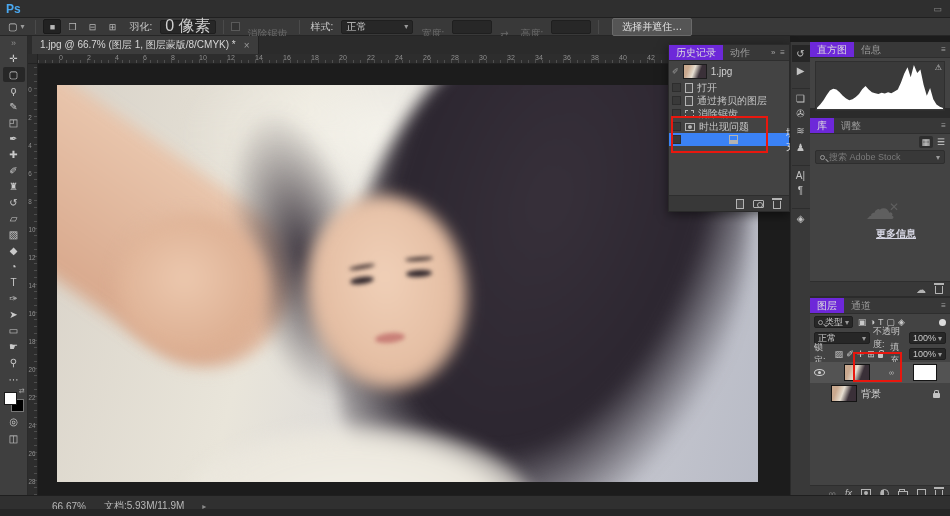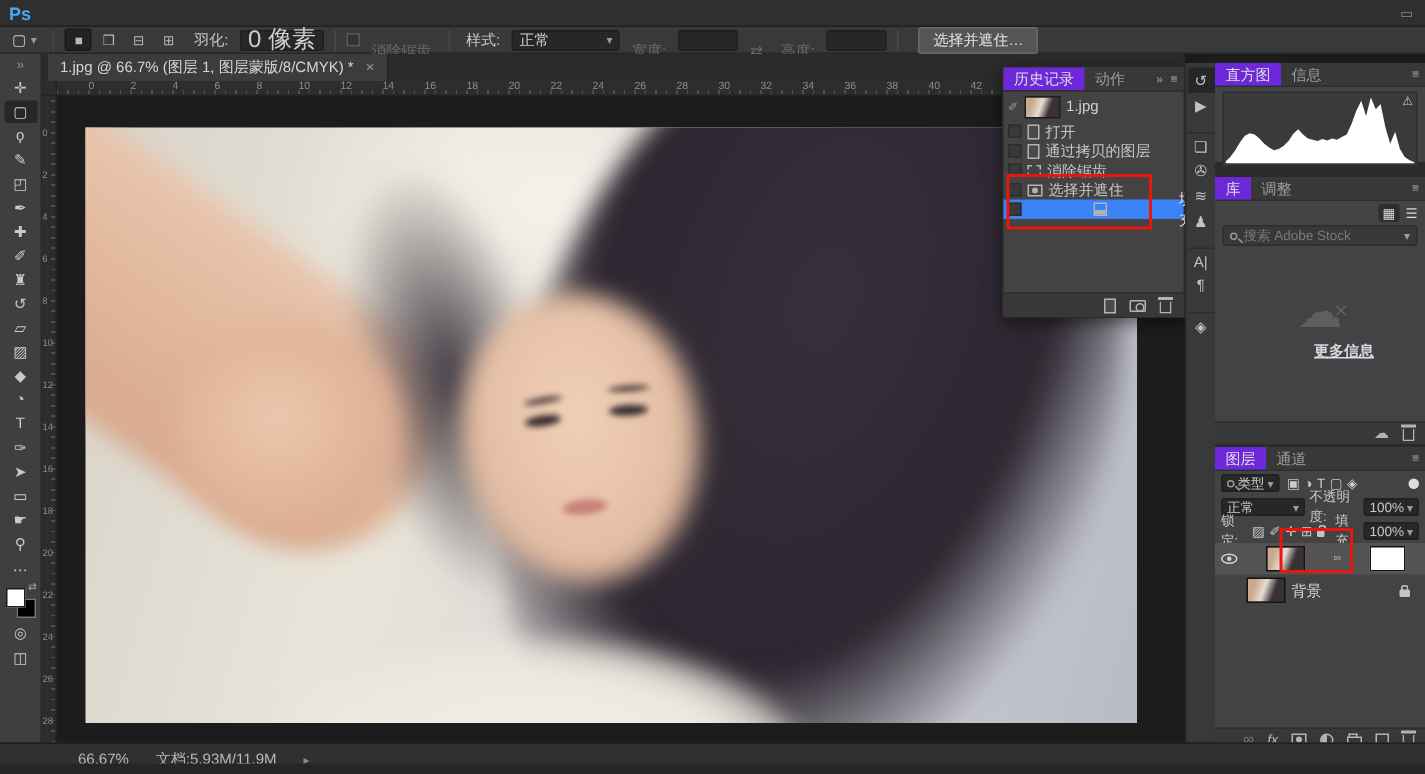--- a/index.html
+++ b/index.html
@@ -338,21 +338,21 @@
 
         <div class="hrow">
           <span class="well"></span>
           <span class="ic ic-marquee"></span>
           <span>消除锯齿</span>
         </div>
 
         <div class="hrow">
           <span class="well"></span>
           <span class="ic ic-mask"></span>
-          <span>选择并遮住</span>
+          <span>时出现问题</span>
         </div>
 
         <div class="hrow sel">
           <span class="well"></span>
           <span class="ic ic-fill"></span>
           <span>填充</span>
         </div>
       </div>
     <div class="hfoot">
       <span class="ic-doc"></span>

